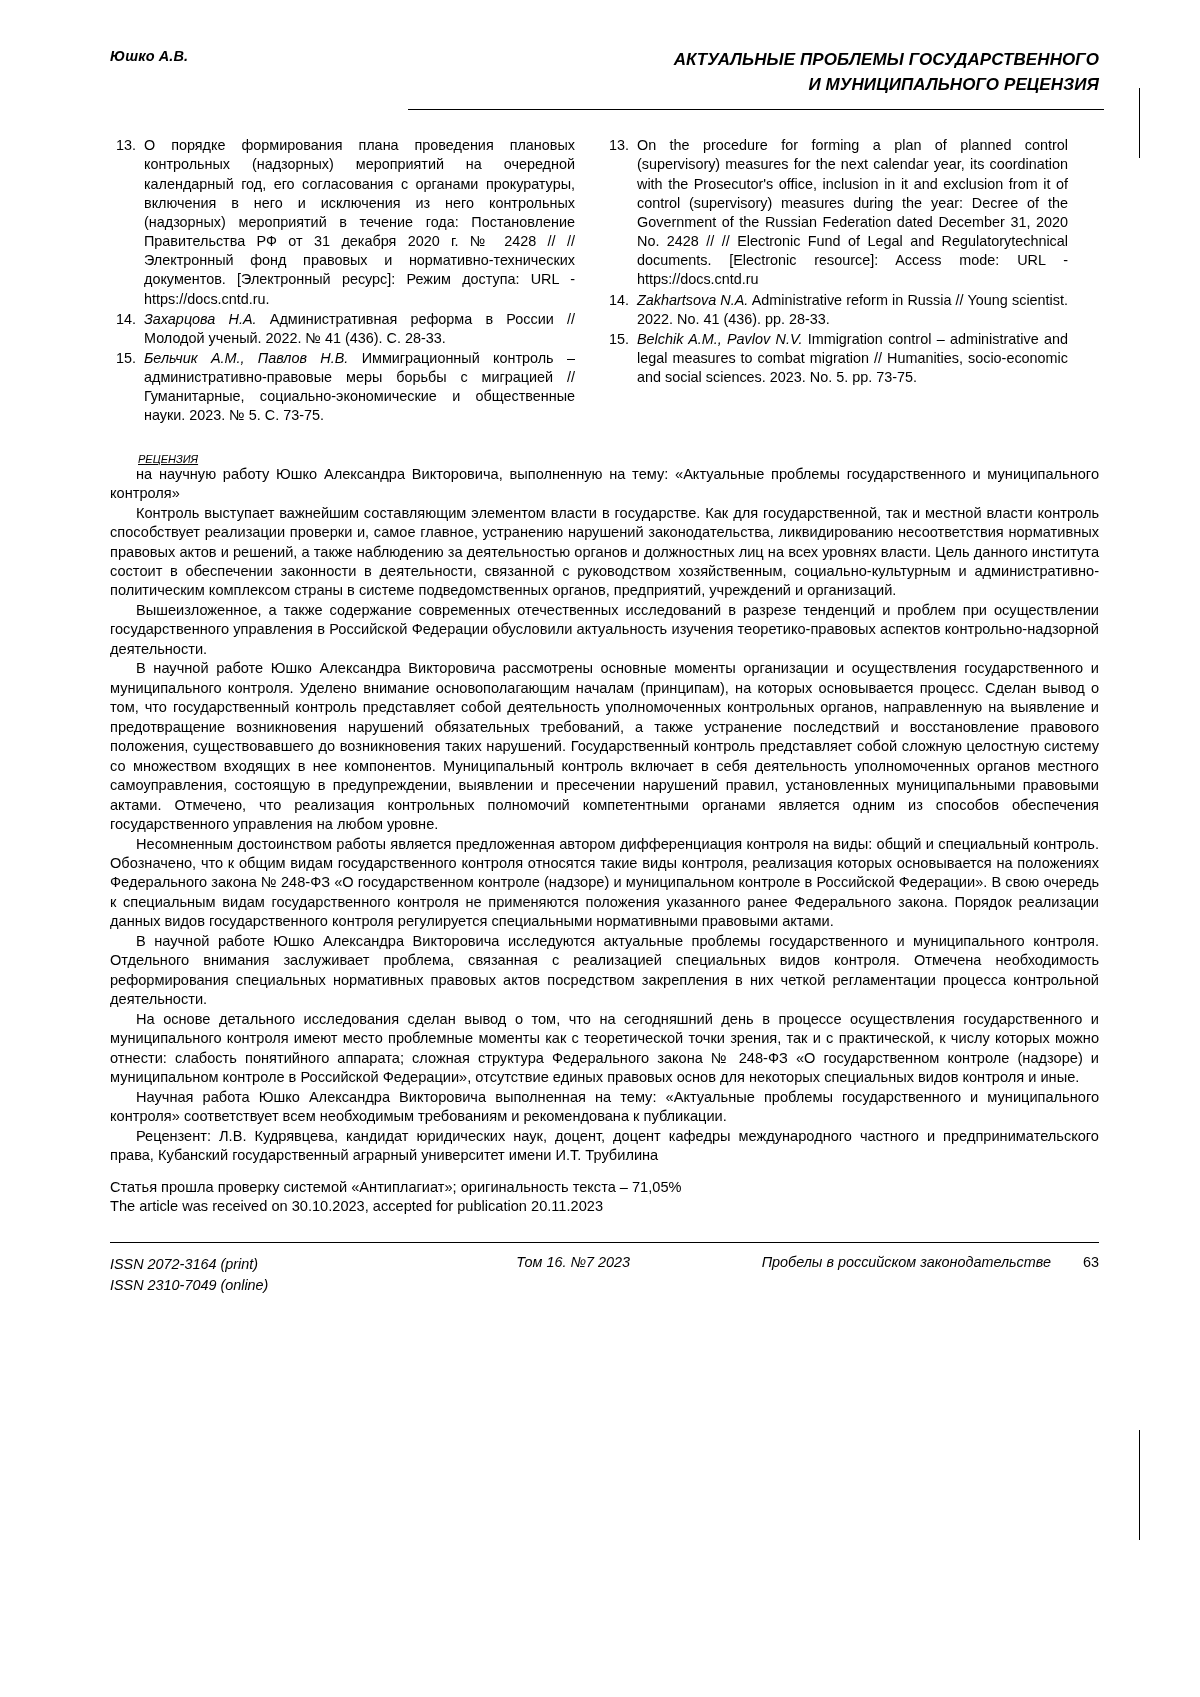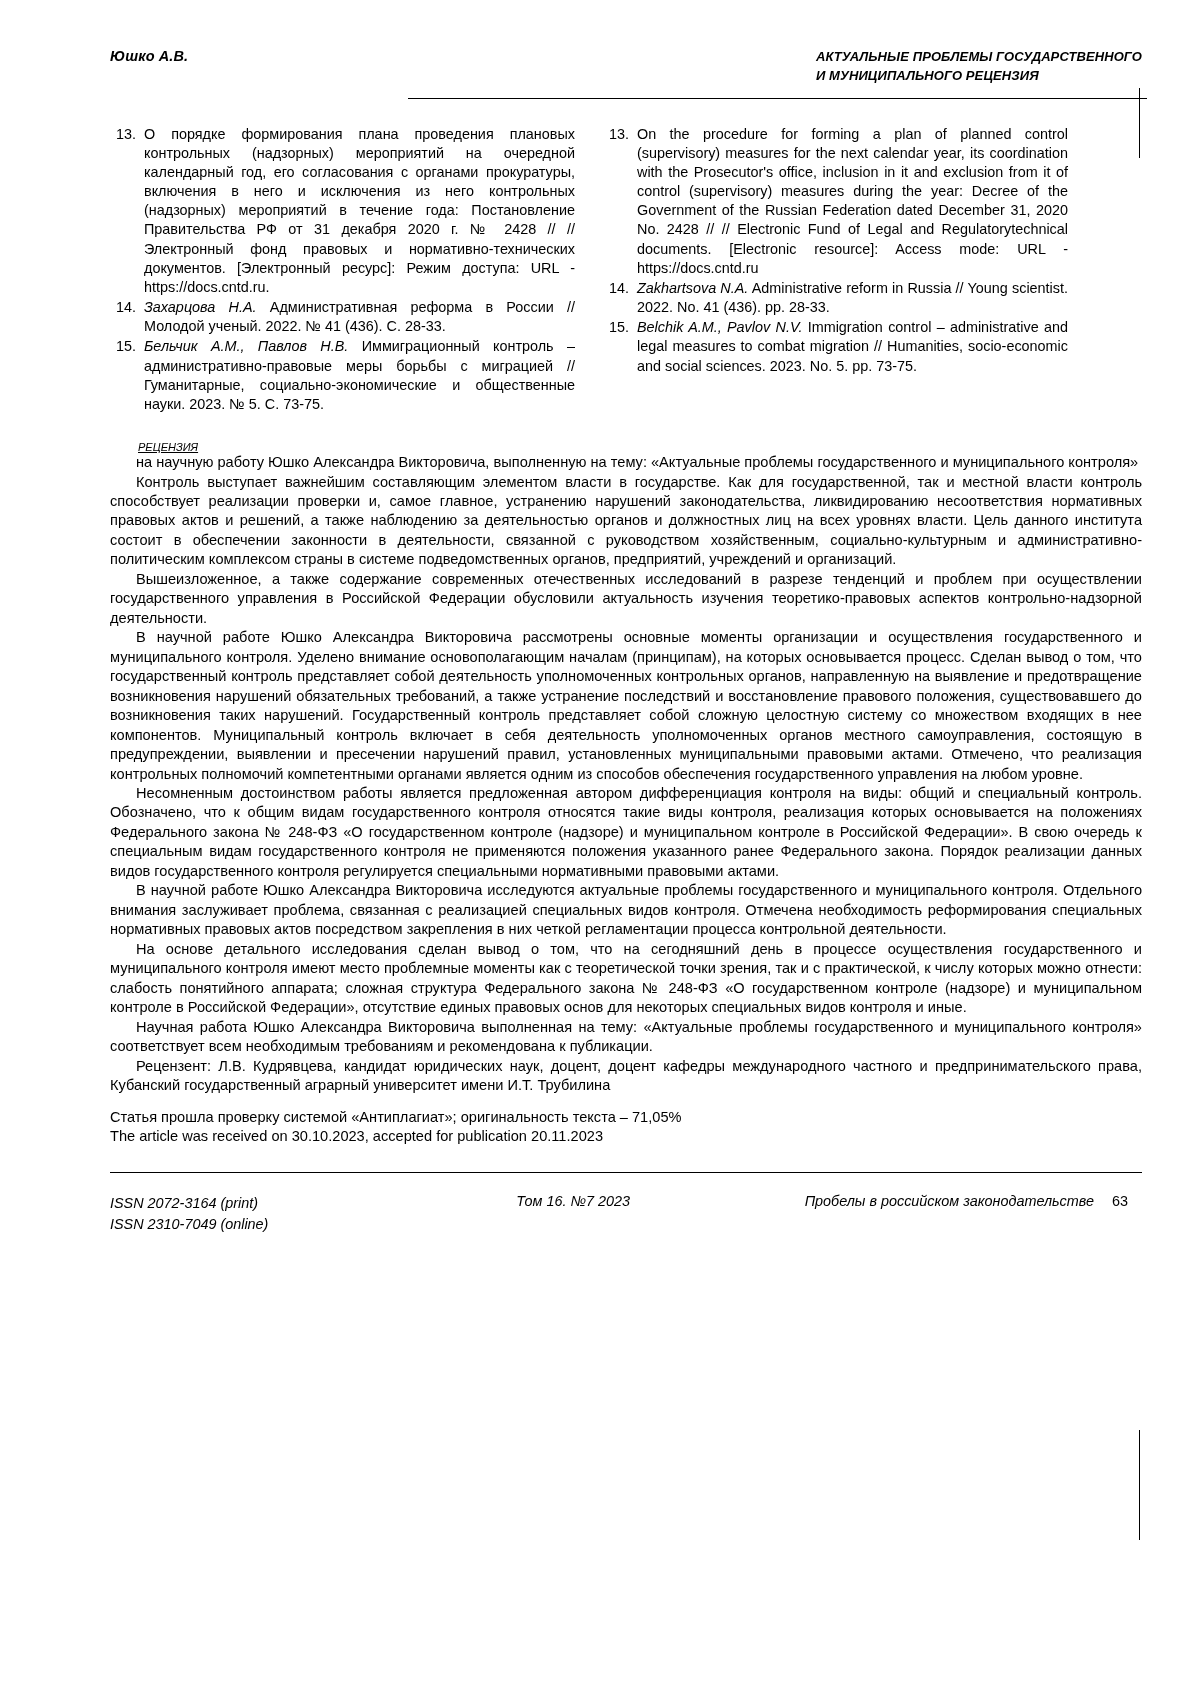--- a/index.html
+++ b/index.html
@@ -14,42 +14,42 @@
     color: #000000;
     position: relative;
     overflow: hidden;
   }
   .page {
     position: absolute;
     left: 0; top: 0;
     width: 1200px;
     height: 1697px;
     box-sizing: border-box;
-    padding: 40px 58px 40px 110px;
+    padding: 40px 101px 40px 110px;
   }
 
   
   .header {
     display: flex;
     justify-content: space-between;
     align-items: flex-start;
     padding-top: 8px;
   }
   .header-left {
     font-style: italic;
     font-weight: bold;
     font-size: 14.5px;
     letter-spacing: 0.1px;
     white-space: nowrap;
   }
   .header-right {
     font-style: italic;
     font-weight: bold;
-    font-size: 13px;
-    text-align: left;
+    font-size: 17px;
+    text-align: right;
     line-height: 1.45;
     letter-spacing: 0.1px;
   }
   .header-rule {
     border-bottom: 1.2px solid #000;
     margin-top: 12px;
     margin-left: 298px;
     margin-right: -5px;
   }
 
@@ -115,26 +115,26 @@
   
   .footer-rule {
     border-bottom: 1.2px solid #000;
     margin-top: 26px;
   }
   .footer {
     display: flex;
     align-items: flex-start;
     font-style: italic;
     font-size: 14.4px;
-    margin-top: 20px;
+    margin-top: 11px;
   }
   .footer-issn { width: 300px; line-height: 1.45; }
   .footer-vol { width: 220px; text-align: right; }
   .footer-journal { flex: 1 1 auto; text-align: right; padding-right: 18px; }
-  .footer-page { font-style: normal; font-weight: normal; width: 30px; }
+  .footer-page { font-style: normal; font-weight: normal; width: 30px; text-align: right; }
 </style>
 </head>
 <body>
 
 <div class="page">
 
   <div class="tick tick-top"></div>
   <div class="tick tick-bottom"></div>
 
   <div class="header">

